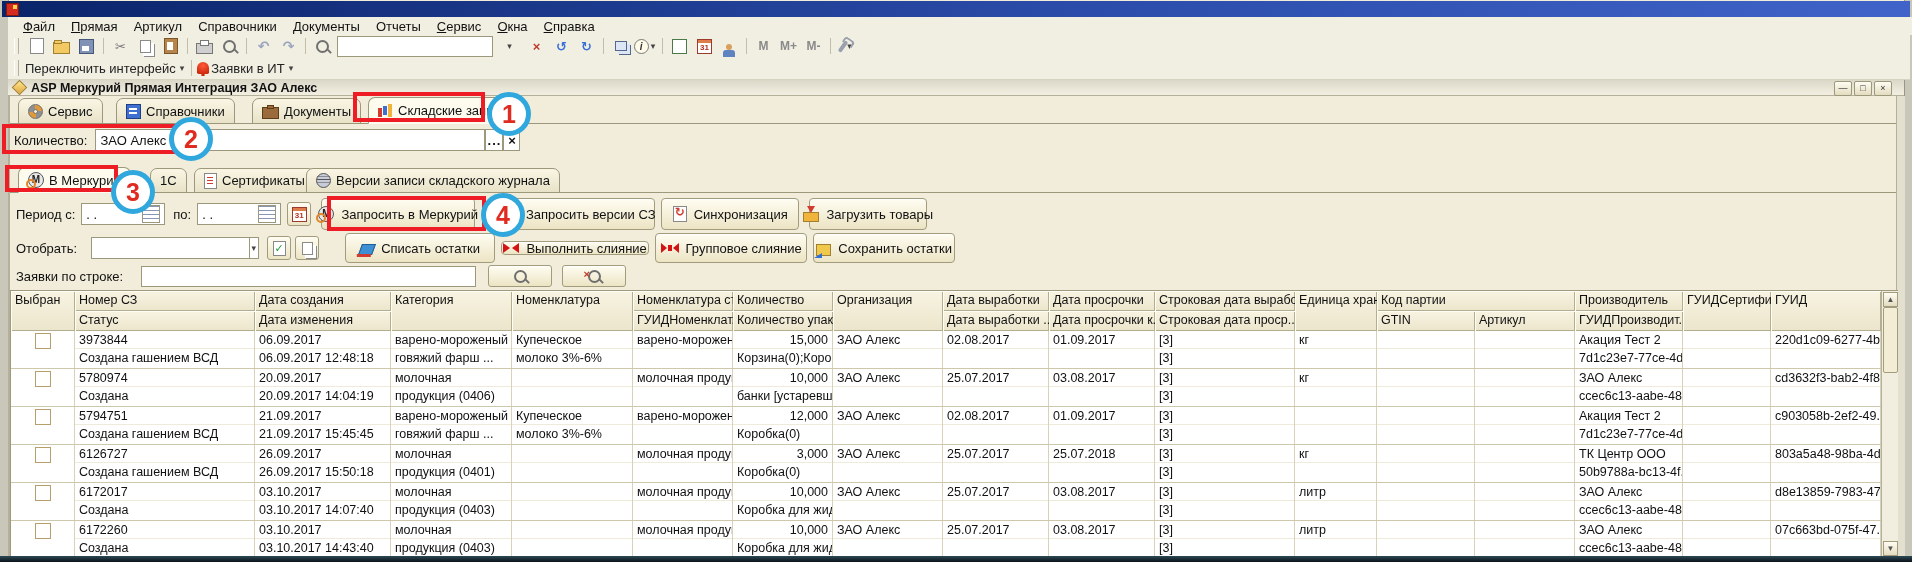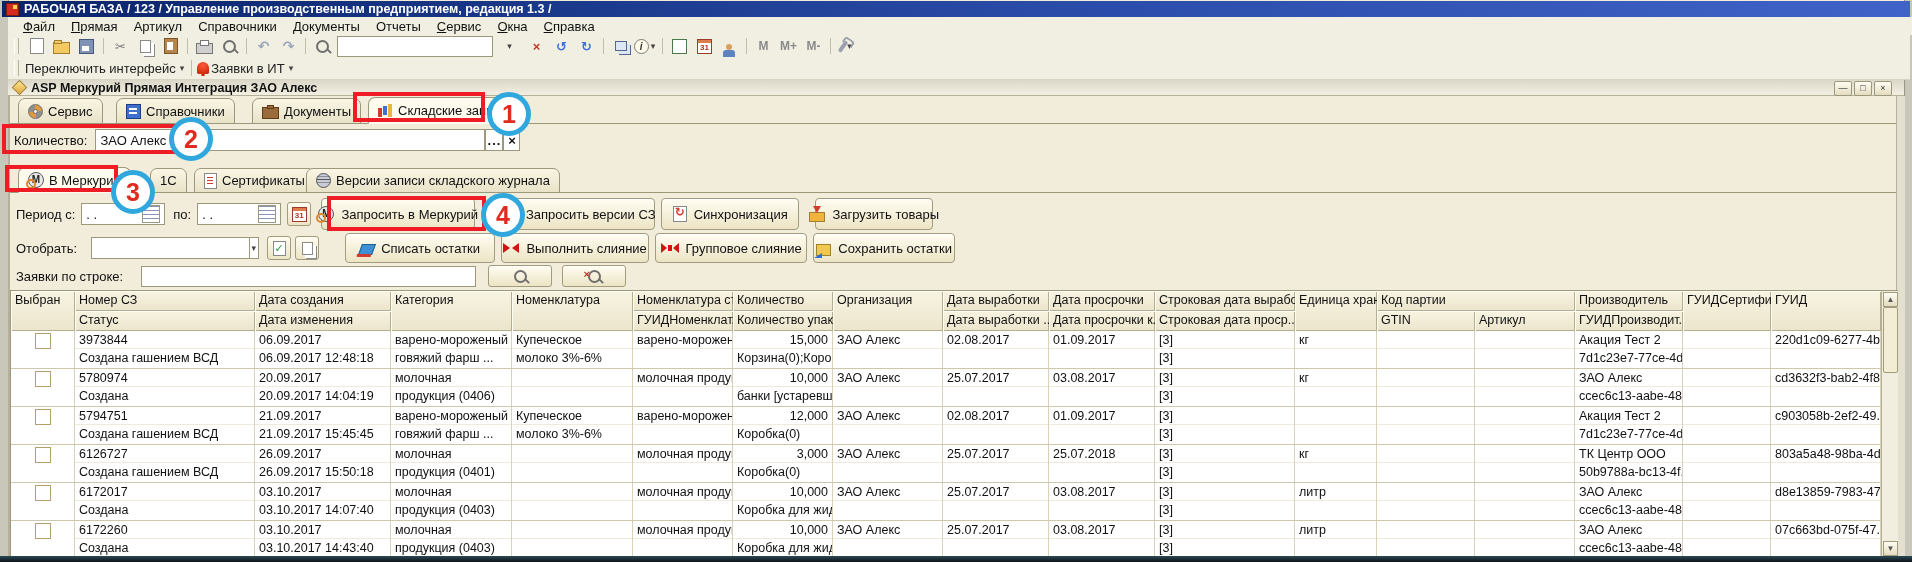--- a/index.html
+++ b/index.html
@@ -154,21 +154,20 @@
             color:#e02b20;font-weight:bold;font-size:25px;display:flex;align-items:center;justify-content:center;pointer-events:none}
 </style>
 </head>
 <body>
 
 <div class="abs frame-left"></div>
 <div class="abs frame-right"></div>
 
 <div class="abs titlebar">
   <span class="i i-1c"></span>
-  <span class="ttl">РАБОЧАЯ БАЗА / 123 /  Управление производственным предприятием, редакция 1.3 /</span>
 </div>
 
 <div class="abs menubar">
     <span class="menu-item">Файл</span>
     <span class="menu-item">Прямая</span>
     <span class="menu-item">Артикул</span>
     <span class="menu-item">Справочники</span>
     <span class="menu-item">Документы</span>
     <span class="menu-item">Отчеты</span>
     <span class="menu-item">Сервис</span>
@@ -342,42 +341,42 @@
     <span>Запросить в Меркурий</span>
     </span>
   <span class="btn" style="margin-left:32px;width:148px">
     <span class="i i-bolt"></span>
     <span>Запросить версии СЗ</span>
     </span>
   <span class="btn" style="margin-left:6px;width:138px">
     <span class="i i-sync"></span>
     <span>Синхронизация</span>
     </span>
-  <span class="btn" style="margin-left:16px;width:118px">
+  <span class="btn" style="margin-left:10px;width:118px">
     <span class="i i-load"></span>
     <span>Загрузить товары</span>
     </span>
 </div>
 
 <div class="abs crow" style="top:233px;height:30px">
   <span class="lbl" style="margin-left:6px">Отобрать:</span>
   <span class="field" style="width:168px;margin-left:14px;padding-right:0">
     <span class="dd" style="margin-left:auto;border-left:1px solid #9c987c;height:100%;display:flex;align-items:center">▾</span>
     </span>
   <span class="sbtn" style="margin-left:8px">
       <span class="i i-checkdoc"></span>
     </span>
   <span class="sbtn" style="margin-left:4px">
       <span class="i i-copy"></span>
     </span>
   <span class="btn" style="margin-left:26px;width:150px;height:30px">
     <span class="i i-eraser"></span>
     <span>Списать остатки</span>
     </span>
-  <span class="btn" style="margin-left:6px;width:148px;height:30px">
+  <span class="btn" style="margin-left:6px;width:148px;height:14px">
     <span class="i i-merge"></span>
     <span>Выполнить слияние</span>
     </span>
   <span class="btn" style="margin-left:6px;width:152px;height:30px">
     <span class="i i-merge2">
         <span></span>
       </span>
     <span>Групповое слияние</span>
     </span>
   <span class="btn" style="margin-left:6px;width:142px;height:30px">

